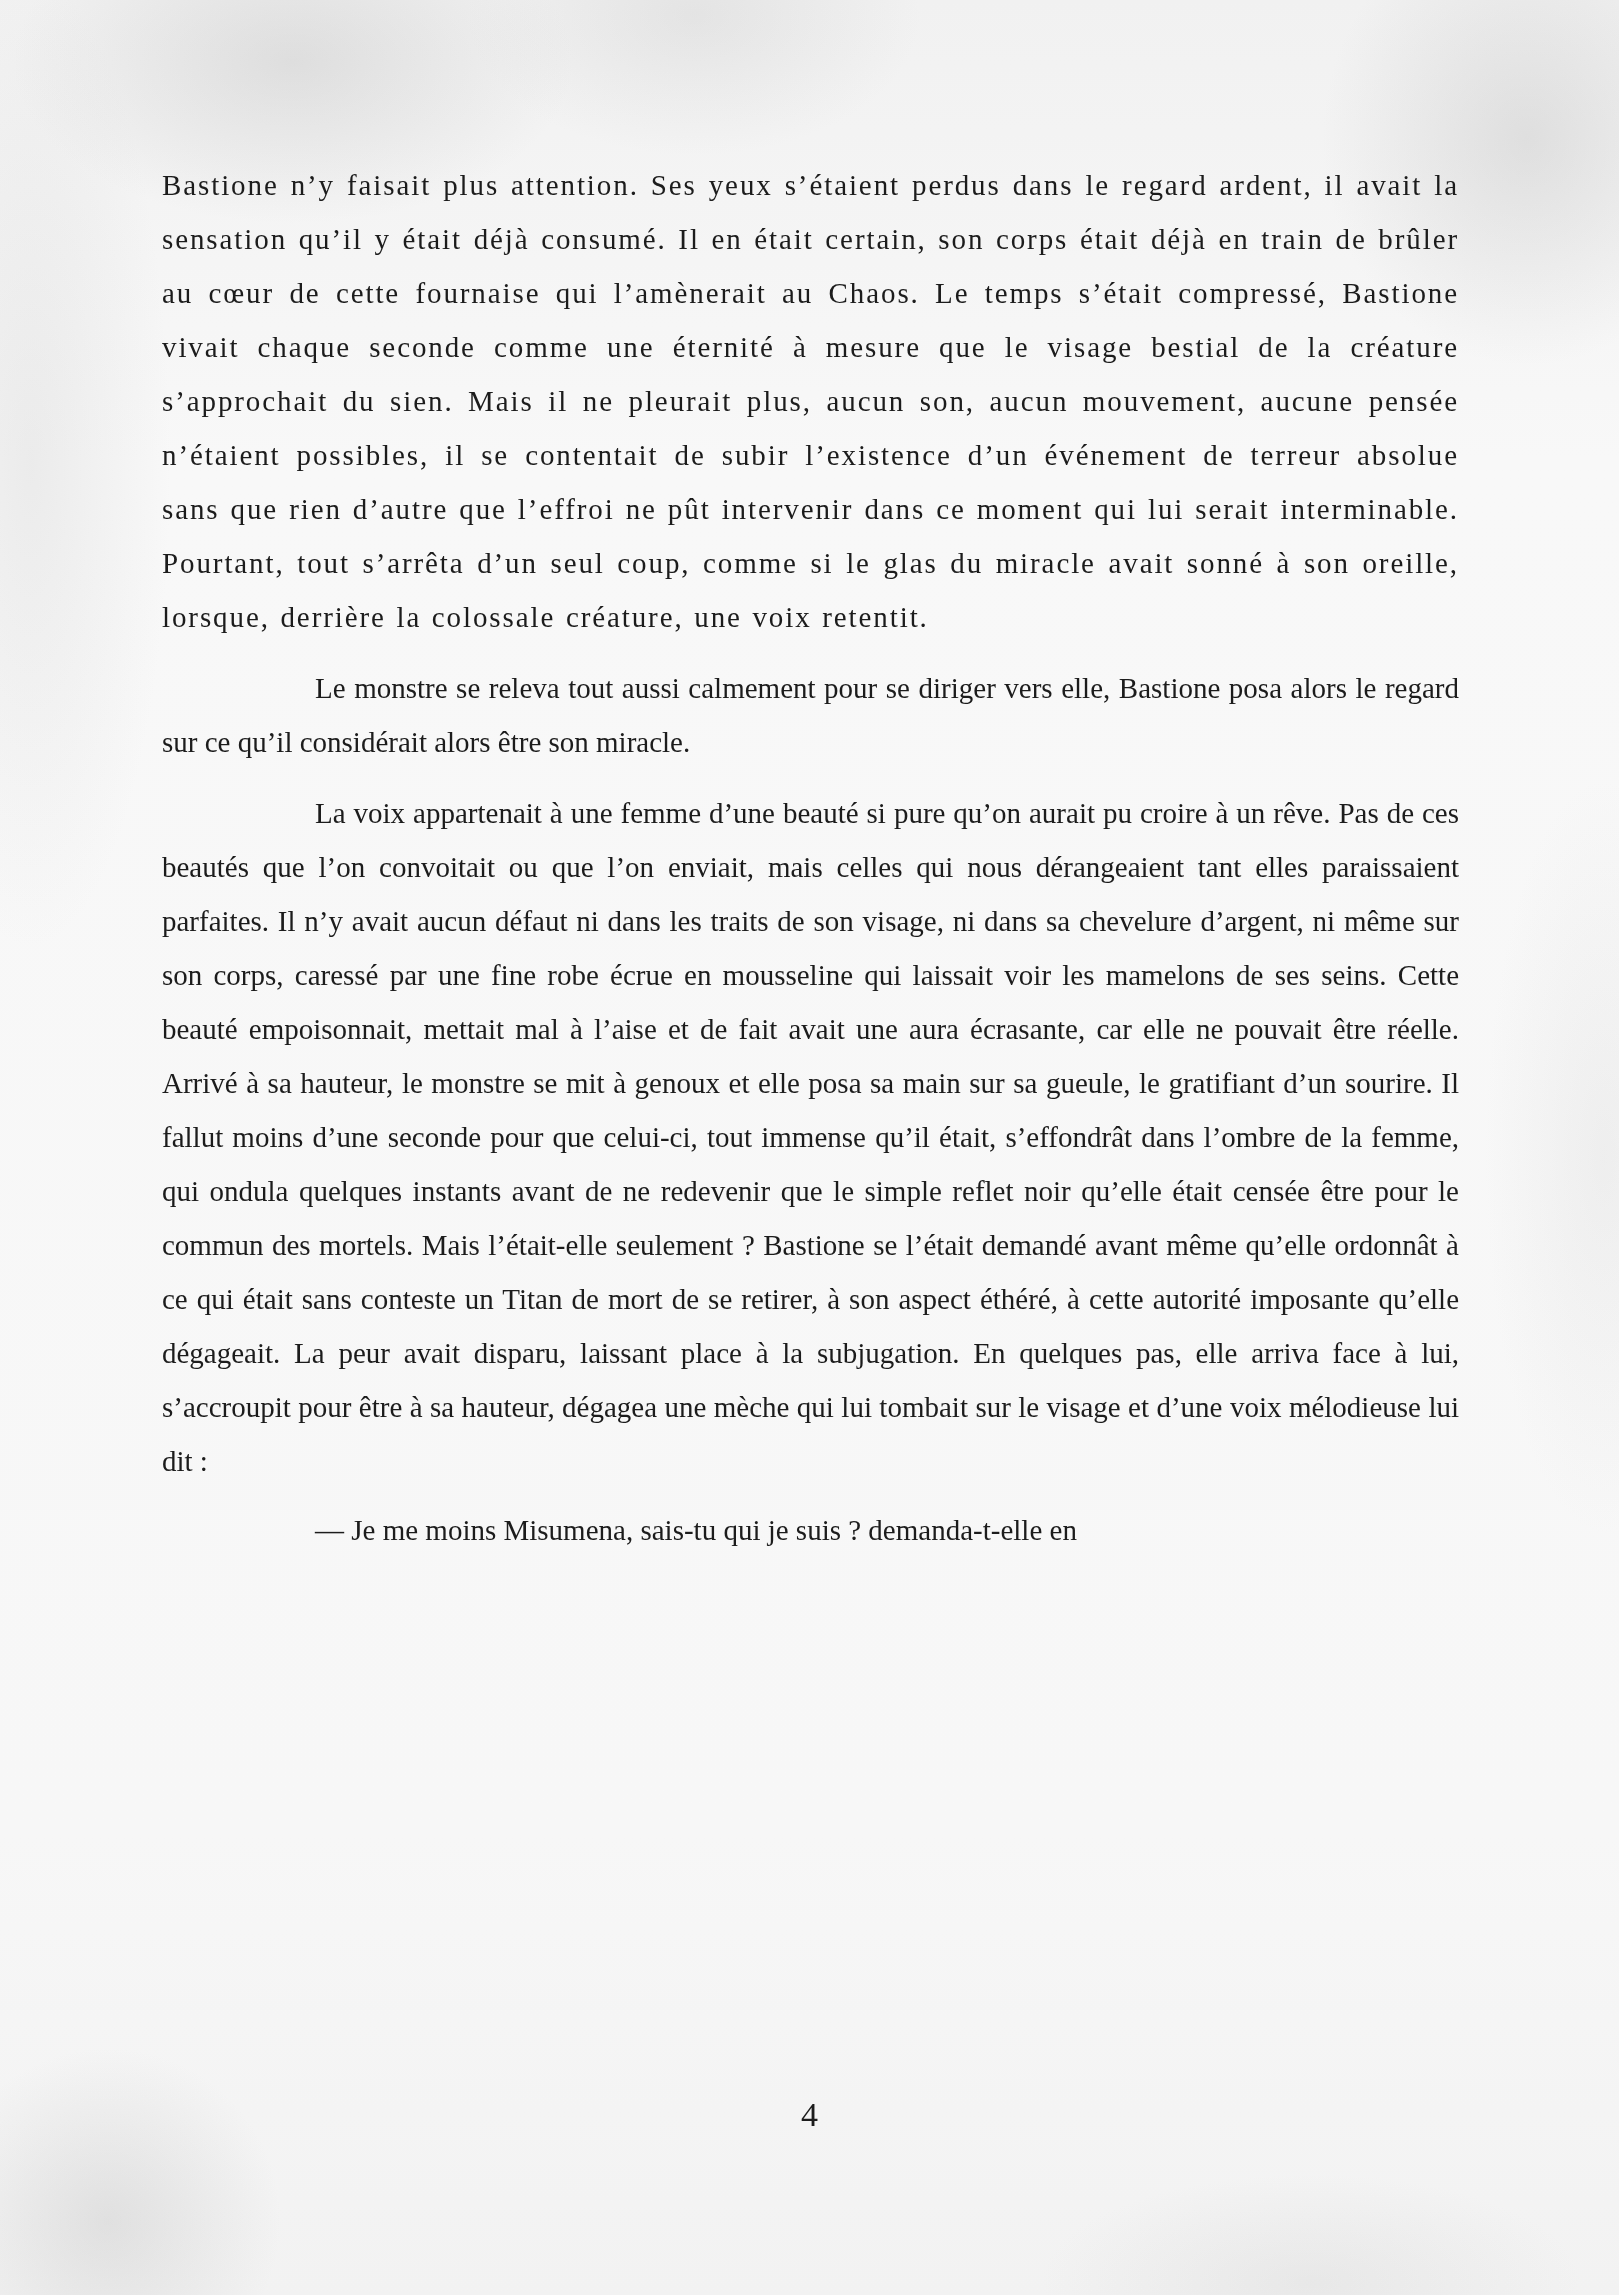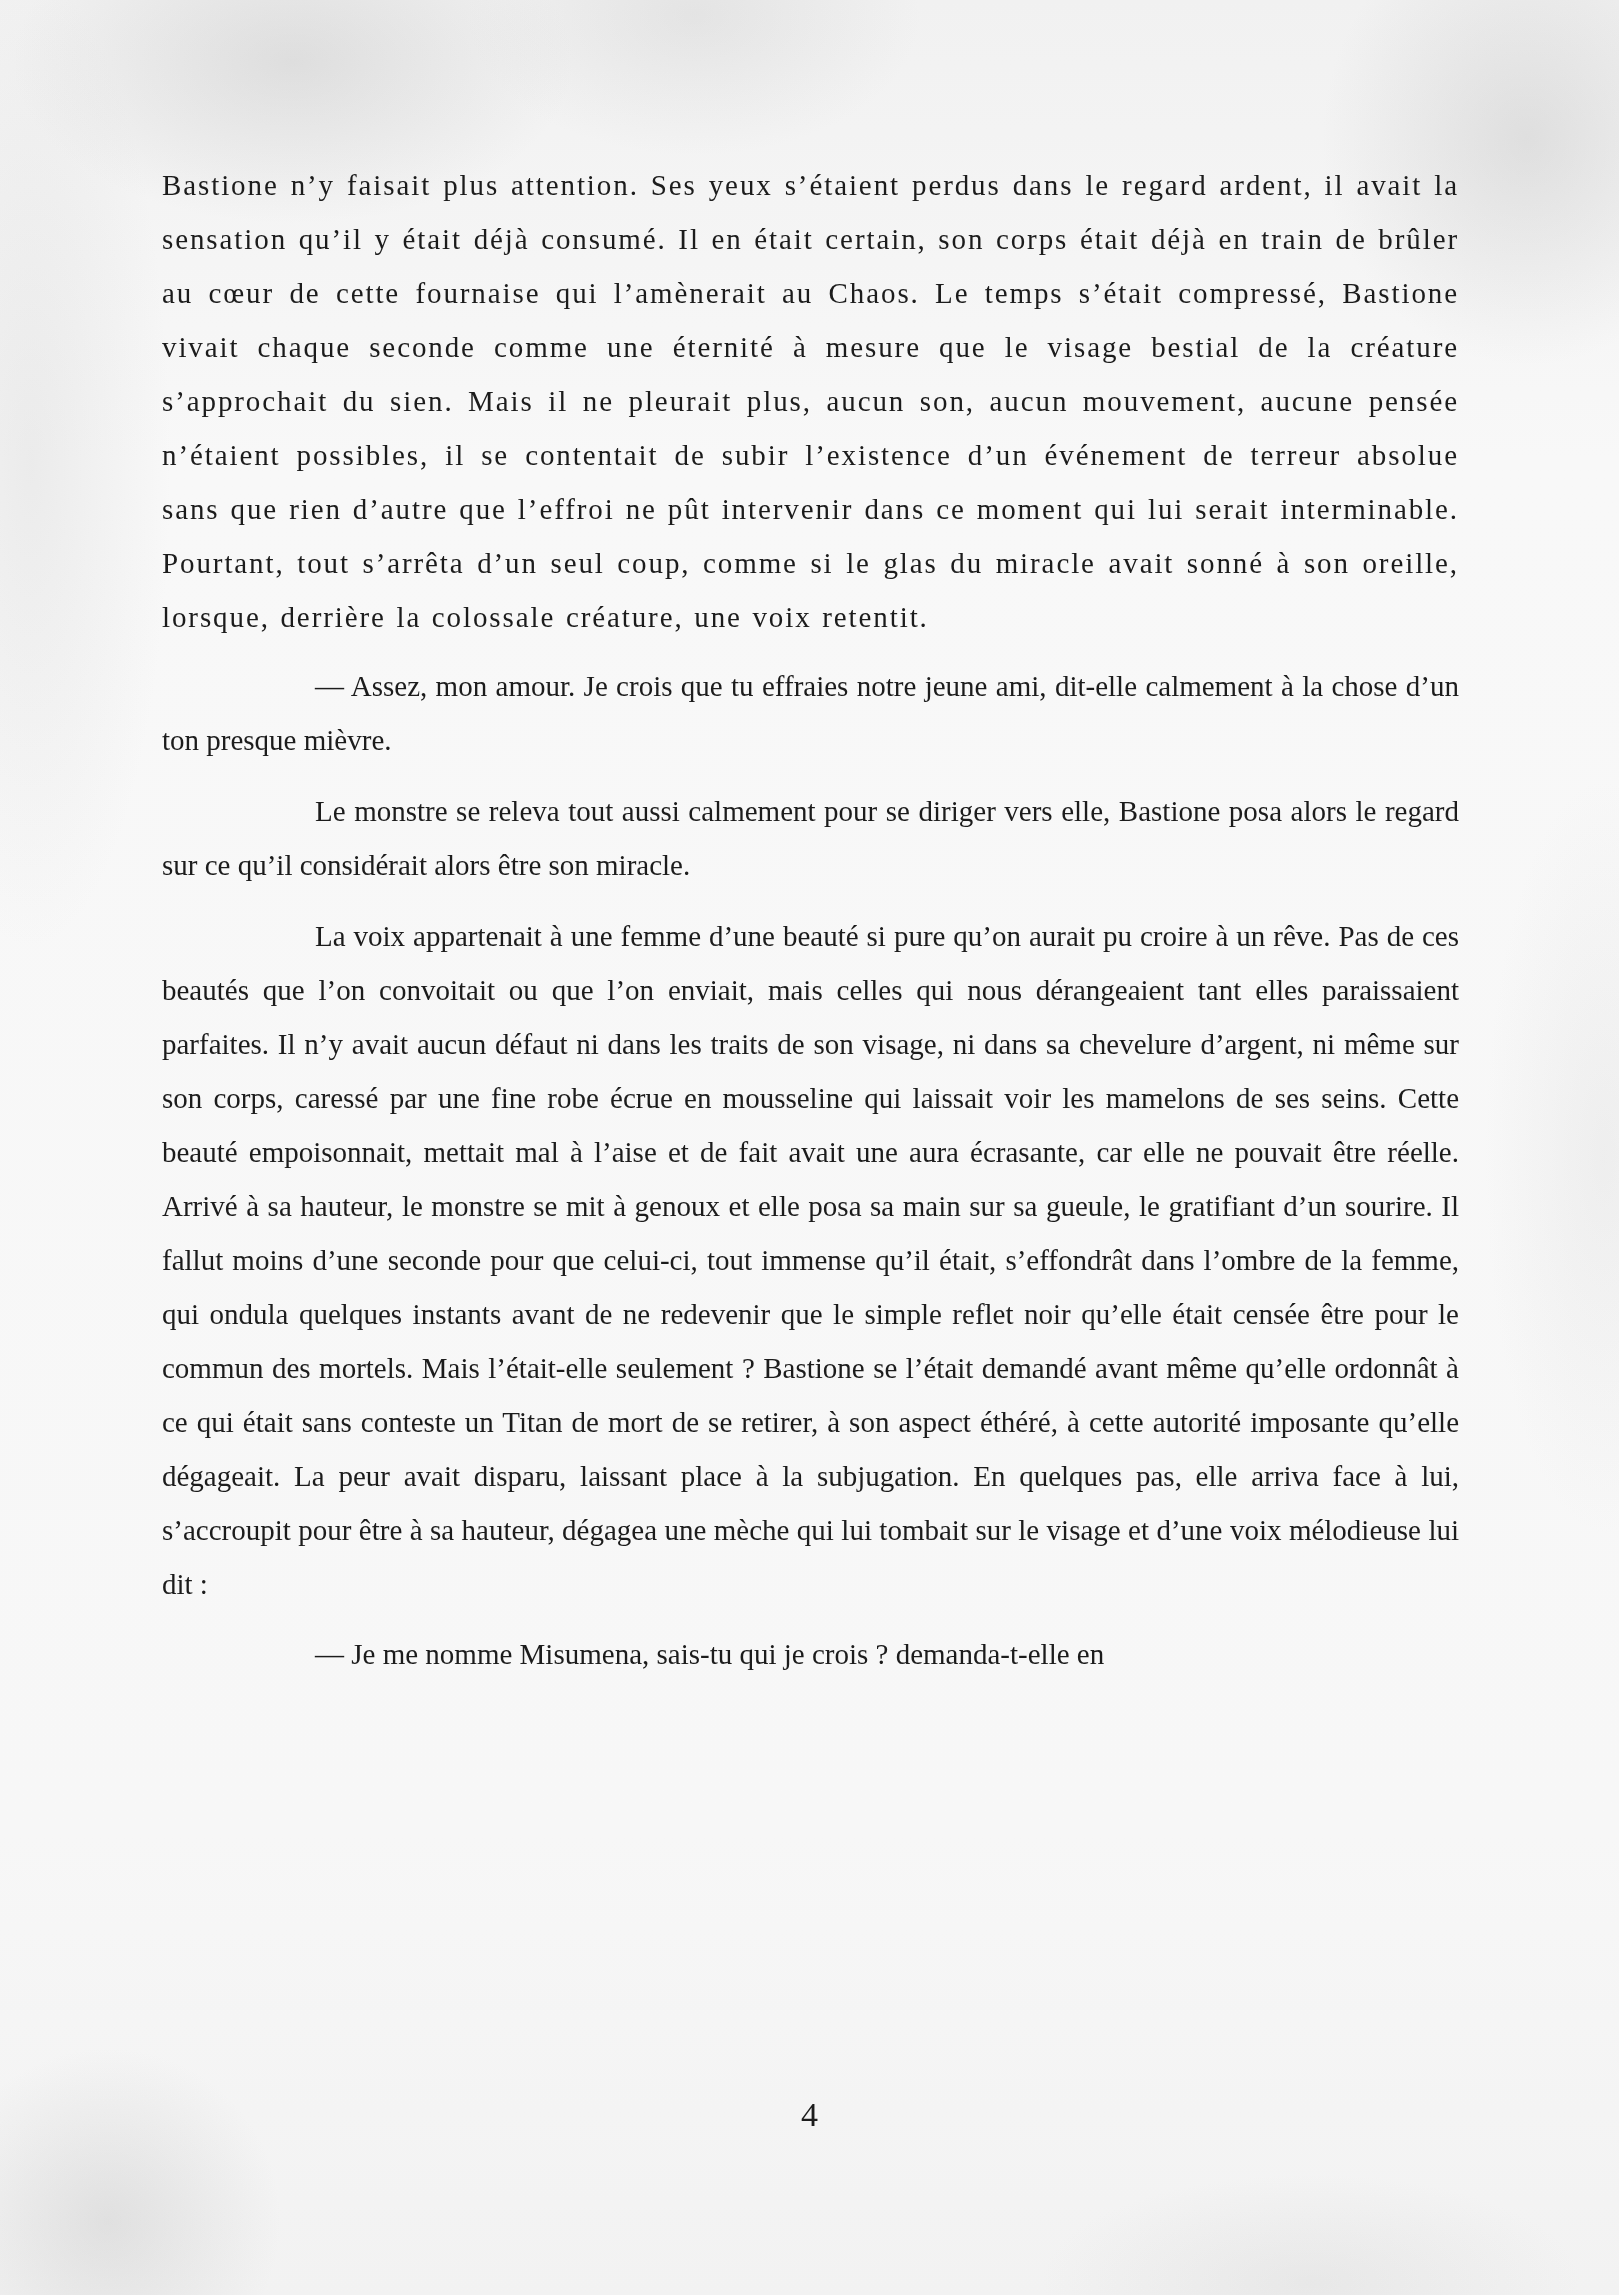--- a/index.html
+++ b/index.html
@@ -54,20 +54,19 @@
     color: #1c1c1c;
   }
 </style>
 </head>
 <body>
 
 <div class="paper"></div>
 
 <div class="text-block">
   <p class="para spaced">Bastione n’y faisait plus attention. Ses yeux s’étaient perdus dans le regard ardent, il avait la sensation qu’il y était déjà consumé. Il en était certain, son corps était déjà en train de brûler au cœur de cette fournaise qui l’amènerait au Chaos. Le temps s’était compressé, Bastione vivait chaque seconde comme une éternité à mesure que le visage bestial de la créature s’approchait du sien. Mais il ne pleurait plus, aucun son, aucun mouvement, aucune pensée n’étaient possibles, il se contentait de subir l’existence d’un événement de terreur absolue sans que rien d’autre que l’effroi ne pût intervenir dans ce moment qui lui serait interminable. Pourtant, tout s’arrêta d’un seul coup, comme si le glas du miracle avait sonné à son oreille, lorsque, derrière la colossale créature, une voix retentit.</p>
-  <p class="para indent gap">— Assez, mon amour. Je crois que tu effraies notre jeune ami, dit-elle calmement à la chose d’un ton presque mièvre.</p>
   <p class="para indent gap-lg">Le monstre se releva tout aussi calmement pour se diriger vers elle, Bastione posa alors le regard sur ce qu’il considérait alors être son miracle.</p>
   <p class="para indent gap-lg">La voix appartenait à une femme d’une beauté si pure qu’on aurait pu croire à un rêve. Pas de ces beautés que l’on convoitait ou que l’on enviait, mais celles qui nous dérangeaient tant elles paraissaient parfaites. Il n’y avait aucun défaut ni dans les traits de son visage, ni dans sa chevelure d’argent, ni même sur son corps, caressé par une fine robe écrue en mousseline qui laissait voir les mamelons de ses seins. Cette beauté empoisonnait, mettait mal à l’aise et de fait avait une aura écrasante, car elle ne pouvait être réelle. Arrivé à sa hauteur, le monstre se mit à genoux et elle posa sa main sur sa gueule, le gratifiant d’un sourire. Il fallut moins d’une seconde pour que celui-ci, tout immense qu’il était, s’effondrât dans l’ombre de la femme, qui ondula quelques instants avant de ne redevenir que le simple reflet noir qu’elle était censée être pour le commun des mortels. Mais l’était-elle seulement  ? Bastione se l’était demandé avant même qu’elle ordonnât à ce qui était sans conteste un Titan de mort de se retirer, à son aspect éthéré, à cette autorité imposante qu’elle dégageait. La peur avait disparu, laissant place à la subjugation. En quelques pas, elle arriva face à lui, s’accroupit pour être à sa hauteur, dégagea une mèche qui lui tombait sur le visage et d’une voix mélodieuse lui dit :</p>
-  <p class="para indent gap">— Je me nomme Misumena, sais-tu qui je crois  ? demanda-t-elle en</p>
+  <p class="para indent gap">— Je me moins Misumena, sais-tu qui je suis  ? demanda-t-elle en</p>
 </div>
 
 <div class="page-number">4</div>
 
 
 </body></html>

